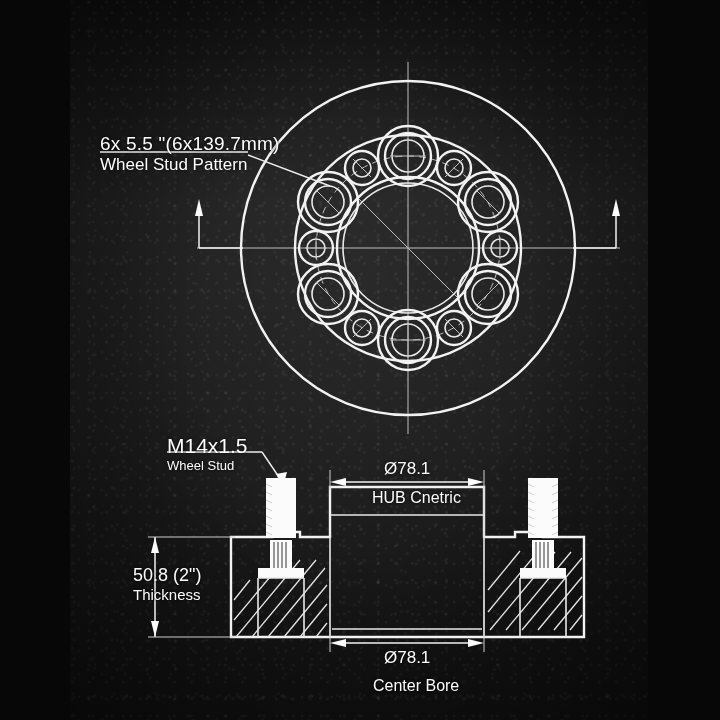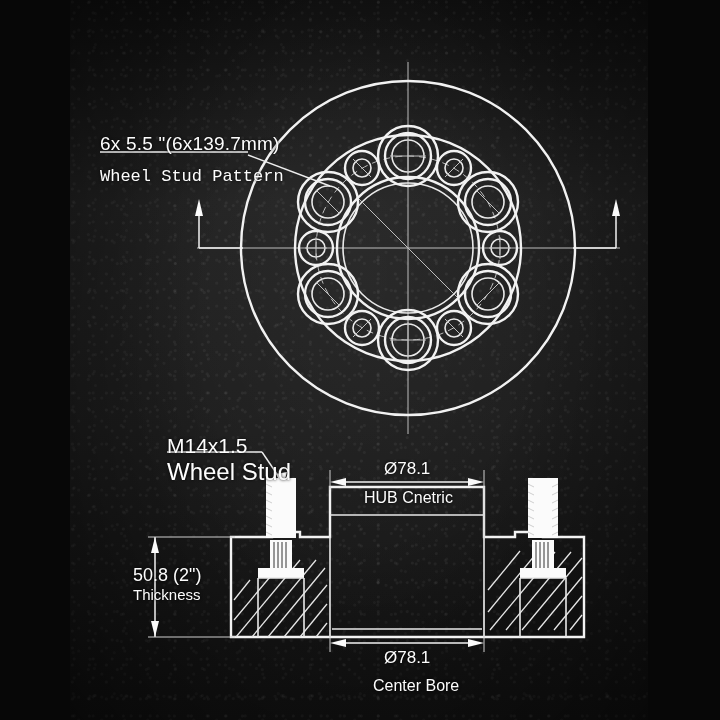--- a/index.html
+++ b/index.html
@@ -50,33 +50,33 @@
   .lbl{
     position:absolute;color:#fdfdfd;line-height:1.12;
     font-family:"Liberation Sans","DejaVu Sans",sans-serif;
     white-space:nowrap;text-shadow:0 0 3px rgba(0,0,0,.9);
   }
   .lbl .l1{display:block;}
   .lbl .l2{display:block;}
 
   #lbl-pattern{left:100px;top:133px;}
   #lbl-pattern .l1{font-size:19px;letter-spacing:.2px;}
-  #lbl-pattern .l2{font-size:17px;margin-top:13px;font-family:Liberation Mono, monospace;}
+  #lbl-pattern .l2{font-size:17px;margin-top:1px;}
 
   #lbl-stud{left:167px;top:434px;}
   #lbl-stud .l1{font-size:21px;}
-  #lbl-stud .l2{font-size:24px;margin-top:1px;}
+  #lbl-stud .l2{font-size:13px;margin-top:1px;}
 
   #lbl-thickness{left:133px;top:565px;}
   #lbl-thickness .l1{font-size:18px;}
   #lbl-thickness .l2{font-size:15px;margin-top:2px;}
 
   #lbl-hub{left:384px;top:459px;text-align:center;}
   #lbl-hub .l1{font-size:17px;}
-  #lbl-hub-sub{left:364px;top:489px;font-size:16px;}
+  #lbl-hub-sub{left:372px;top:489px;font-size:16px;}
 
   #lbl-bore{left:384px;top:648px;text-align:center;}
   #lbl-bore .l1{font-size:17px;}
   #lbl-bore-sub{left:373px;top:677px;font-size:16px;text-align:center;}
 </style>
 </head>
 <body>
 
 <div id="stage">
 

